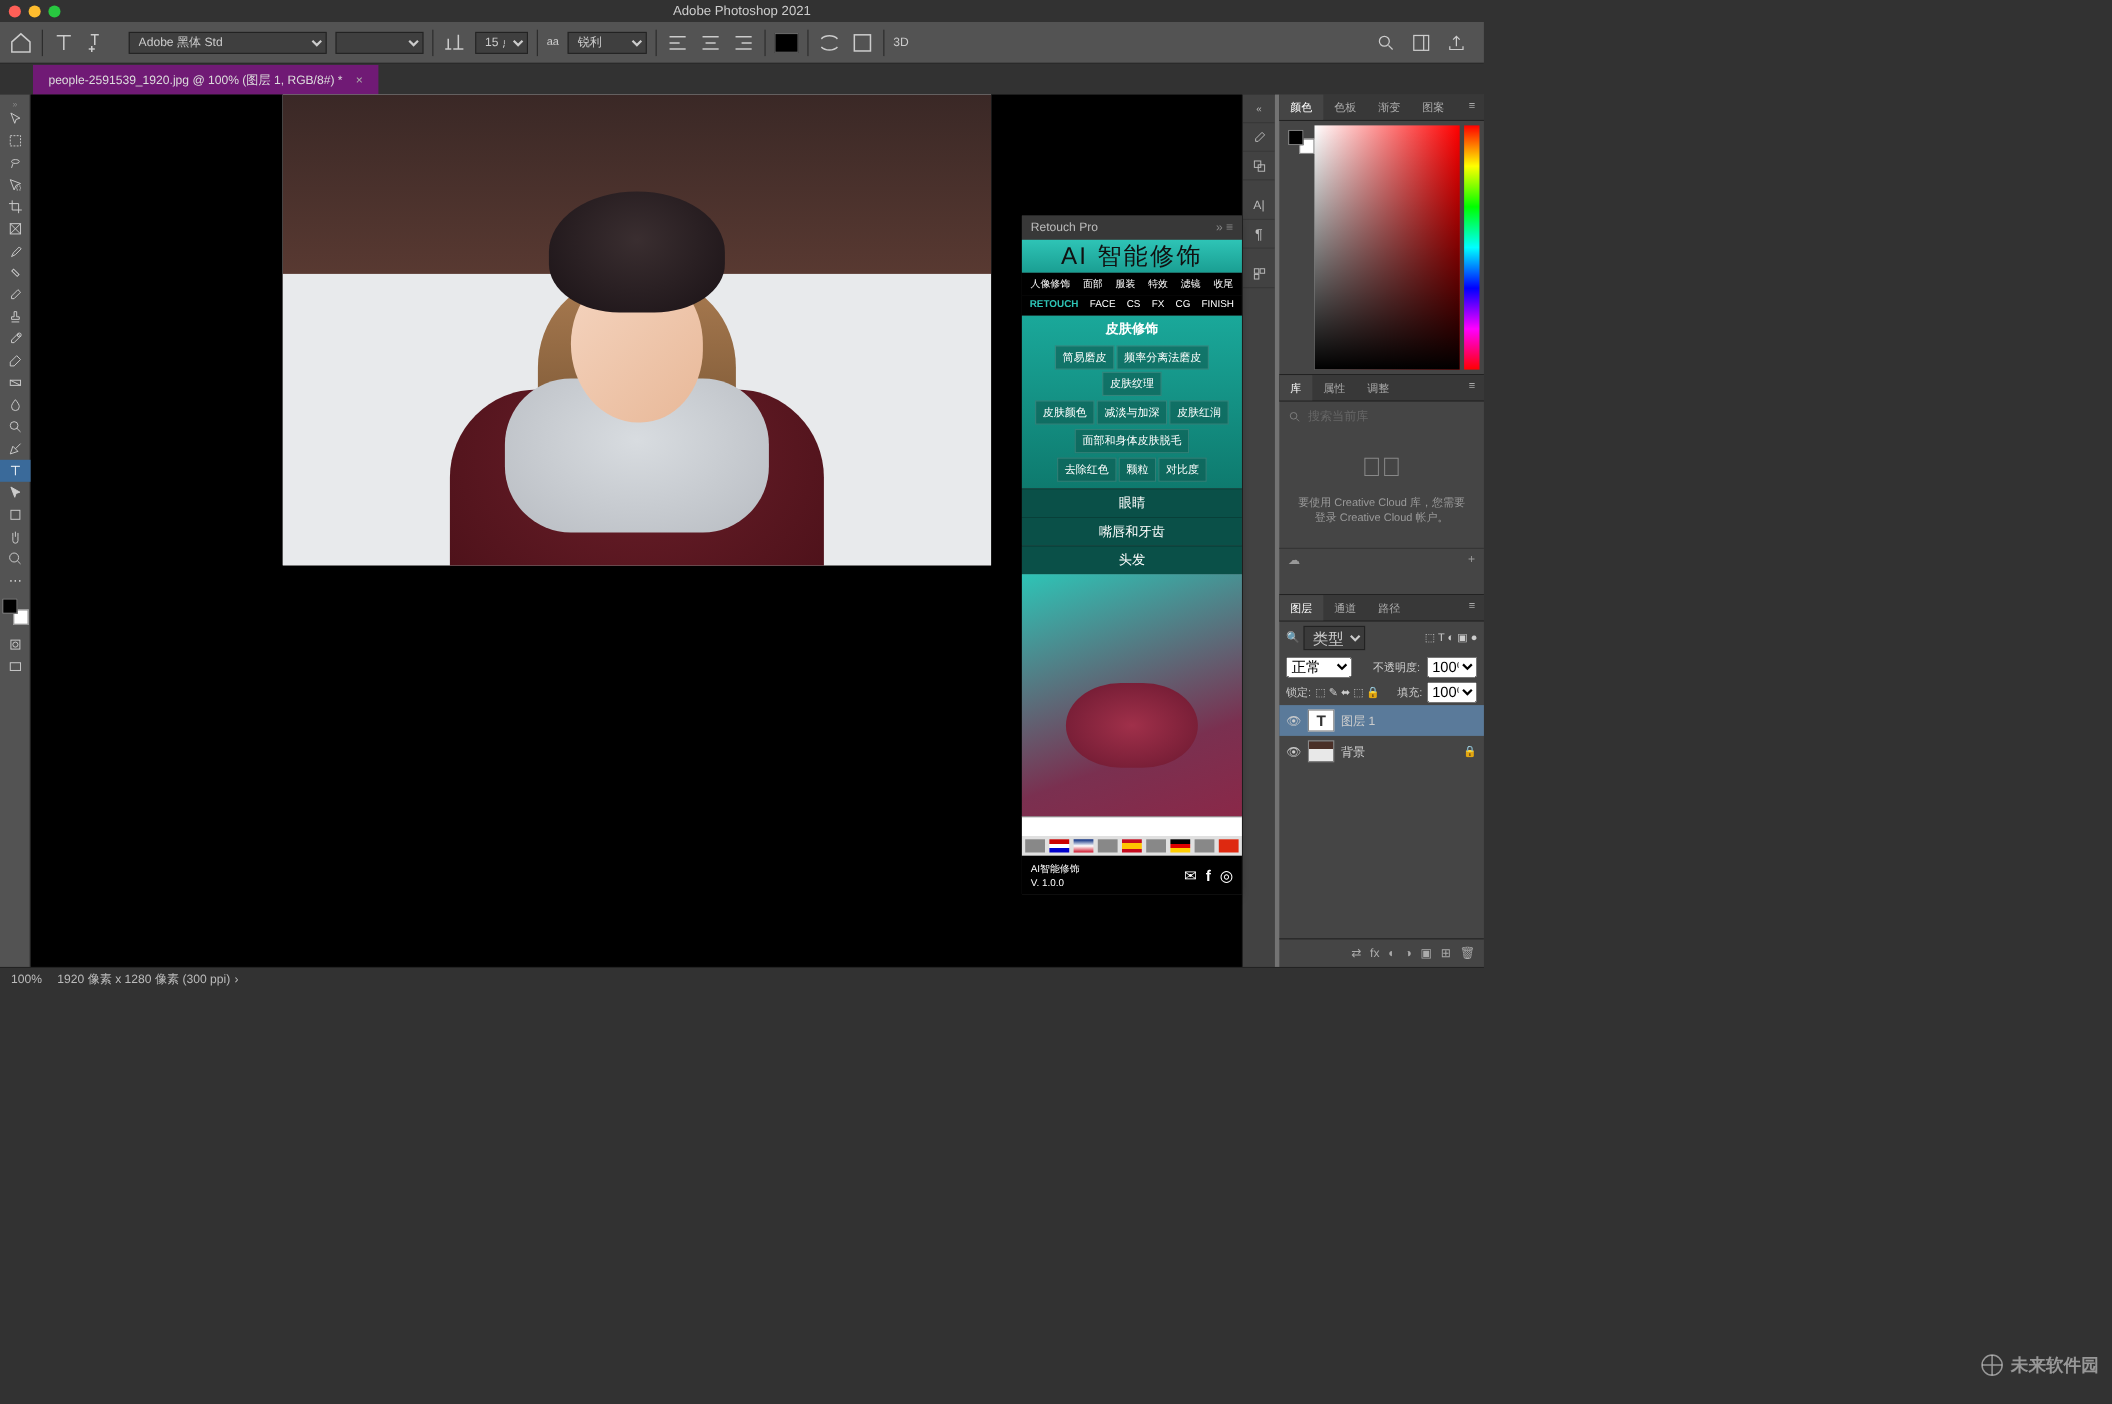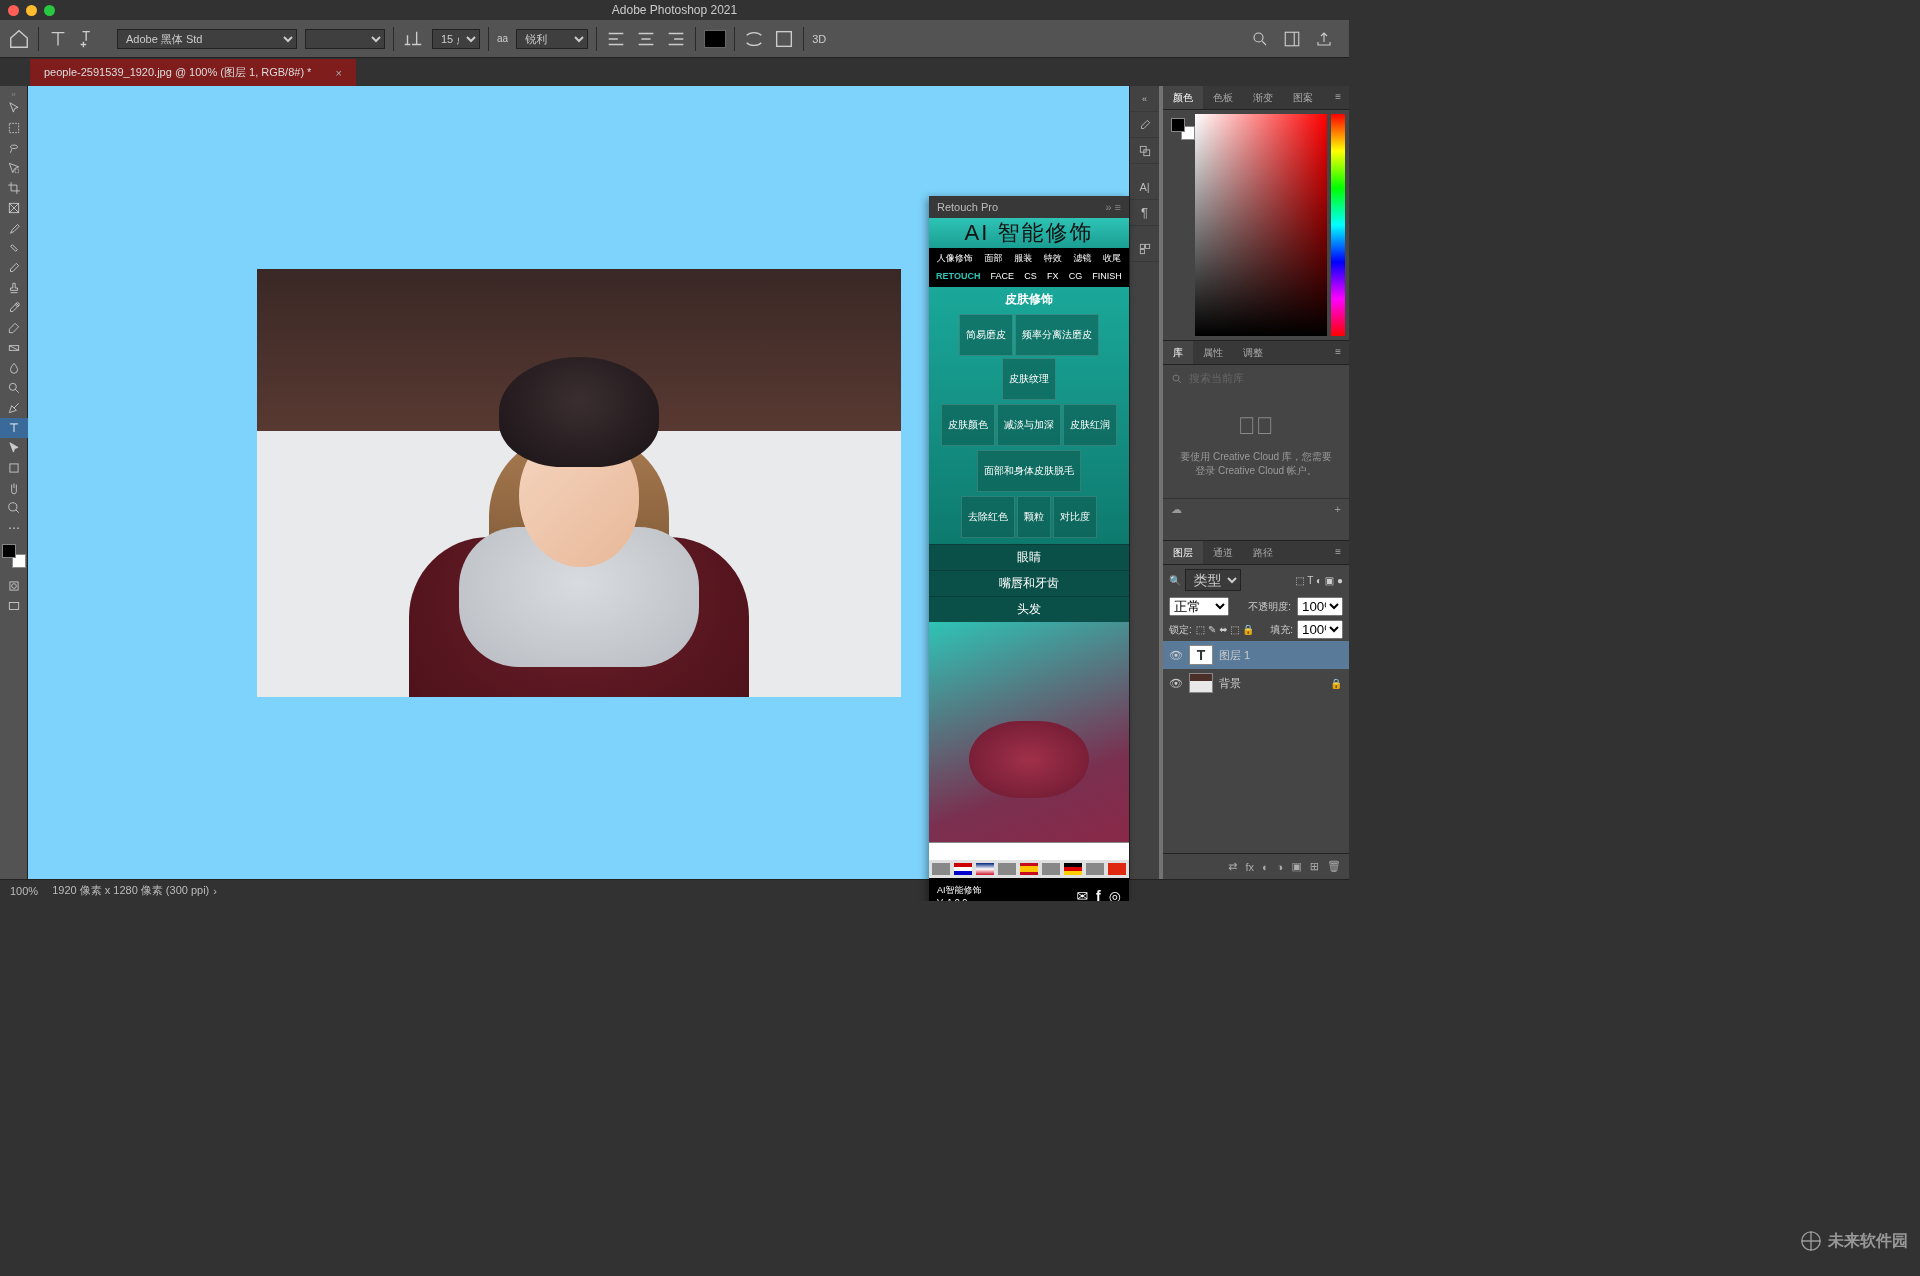--- a/index.html
+++ b/index.html
@@ -20,37 +20,37 @@
 .optionsbar .font-select { width: 180px; margin-left: 10px; }
 .optionsbar .size-input { width: 48px; }
 .optionsbar .divider { width: 1px; height: 24px; background: #2a2a2a; }
 .optionsbar .icon-btn { width: 22px; height: 22px; display: flex; align-items: center; justify-content: center; cursor: pointer; color: #ccc; }
 .optionsbar .color-swatch { width: 22px; height: 18px; background: #000; border: 1px solid #666; }
 .optionsbar-right { margin-left: auto; display: flex; gap: 14px; padding-right: 8px; }
 .optionsbar-right .icon-btn { width: 18px; height: 18px; }
 
 
 .tabbar { height: 28px; background: #323232; display: flex; align-items: flex-end; padding-left: 30px; }
-.tab { background: #7f1d1d; padding: 6px 14px; font-size: 11px; color: #ddd; display: flex; align-items: center; gap: 24px; }
+.tab { background: #701a75; padding: 6px 14px; font-size: 11px; color: #ddd; display: flex; align-items: center; gap: 12px; }
 .tab .close { color: #aaa; cursor: pointer; }
 
 
 .main { display: flex; height: calc(100% - 20px - 38px - 28px - 22px); }
 
 
 .toolbar { width: 28px; background: #535353; display: flex; flex-direction: column; padding-top: 4px; border-right: 1px solid #222;}
 .toolbar .tool { width: 28px; height: 20px; display: flex; align-items: center; justify-content: center; cursor: pointer; color: #ccc; position: relative;}
 .toolbar .tool.active { background: #3a6a9a; color: #fff; }
 .toolbar .tool svg { width: 14px; height: 14px; }
 .toolbar .color-picker { margin-top: 6px; width: 24px; height: 24px; position: relative; margin-left: 2px;}
 .toolbar .color-picker .fg { position: absolute; width: 14px; height: 14px; background: #000; border: 1px solid #888; top: 0; left: 0; z-index: 2;}
 .toolbar .color-picker .bg { position: absolute; width: 14px; height: 14px; background: #fff; border: 1px solid #888; bottom: 0; right: 0;}
 
 
-.canvas-area { flex: 1; background: #7dd3fc; display: flex; align-items: center; justify-content: center; position: relative; }
+.canvas-area { flex: 1; background: #000000; display: flex; align-items: flex-start; justify-content: center; position: relative; }
 .canvas { width: 644px; height: 428px; background: #e8e8e8; position: relative; overflow: hidden; }
 .canvas .bg-top { position:absolute; top:0; left:0; right:0; height: 40%; background: linear-gradient(180deg, #3a2826, #5a3a32); }
 .canvas .bg-bottom { position:absolute; bottom:0; left:0; right:0; height: 62%; background: #e8eaec; }
 
 
 .person { position: absolute; left: 50%; bottom: -10px; transform: translateX(-50%); width: 420px; height: 400px; }
 .coat { position:absolute; bottom:-30px; left:40px; width:340px; height:200px; background: radial-gradient(ellipse at 50% 30%, #6b1f2a, #4a1018); border-radius: 80px 80px 0 0;}
 .scarf { position:absolute; bottom:40px; left:90px; width:240px; height:140px; background: radial-gradient(ellipse at 50% 40%, #d8dce0, #b8bcc2); border-radius: 60px;}
 .face { position:absolute; top:120px; left:150px; width:120px; height:140px; background: linear-gradient(135deg, #f5d5c0, #e8b898); border-radius: 50% 50% 48% 52%;}
 .hat { position:absolute; top:50px; left:130px; width:160px; height:110px; background: radial-gradient(ellipse at 50% 40%, #3a2e30, #1a1216); border-radius: 50% 50% 40% 40%;}
@@ -63,21 +63,21 @@
 .retouch-title { background: linear-gradient(180deg, #2ec4b6, #1a9e92); padding: 0; }
 .retouch-title .ai-title { font-size: 22px; color: #111; text-align: center; letter-spacing: 2px;}
 .retouch-nav { background: #000; padding: 4px 2px; display: flex; justify-content: space-around; font-size: 9px; }
 .retouch-nav div { color: #fff; text-align: center;}
 .retouch-nav2 { background: #000; padding: 2px 2px 6px; display: flex; justify-content: space-around; font-size: 9px;}
 .retouch-nav2 div { color: #fff; }
 .retouch-nav2 div.active { color: #2ec4b6; font-weight: bold;}
 .retouch-section { background: linear-gradient(180deg, #1aa89a, #0e7a6e); }
 .retouch-section-title { text-align: center; color: #fff; font-size: 12px; padding: 4px; font-weight: bold;}
 .retouch-btns { display: flex; flex-wrap: wrap; justify-content: center; gap: 2px; padding: 2px 4px;}
-.retouch-btn { background: rgba(14,90,80,0.6); color: #fff; font-size: 10px; padding: 13px 6px; border: 1px solid rgba(255,255,255,0.15); cursor: pointer;}
+.retouch-btn { background: rgba(14,90,80,0.6); color: #fff; font-size: 10px; padding: 3px 6px; border: 1px solid rgba(255,255,255,0.15); cursor: pointer;}
 .retouch-cat { background: #0a5048; color: #fff; text-align: center; padding: 4px; font-size: 12px; border-top: 1px solid rgba(0,0,0,0.2);}
 .retouch-image { height: 220px; background: linear-gradient(160deg, #2ec4b6 0%, #7a3050 70%, #8a2848 100%); position: relative;}
 .retouch-image .lips { position:absolute; top:45%; left:20%; width:60%; height:35%; background: radial-gradient(ellipse, #a0304a, #6a1830); border-radius: 50%/60%;}
 .retouch-tools { height: 18px; background: #fff; border-top: 1px solid #888;}
 .retouch-flags { height: 18px; background: #e0e0e0; display:flex; justify-content:center; gap:4px; padding:3px;}
 .retouch-flags .flag { width:18px; height:12px; background:#888;}
 .retouch-footer { background: #000; padding: 6px 8px; display: flex; align-items: center; font-size: 9px; color: #fff;}
 .retouch-footer .socials { margin-left: auto; display: flex; gap: 8px; font-size: 14px;}
 
 

